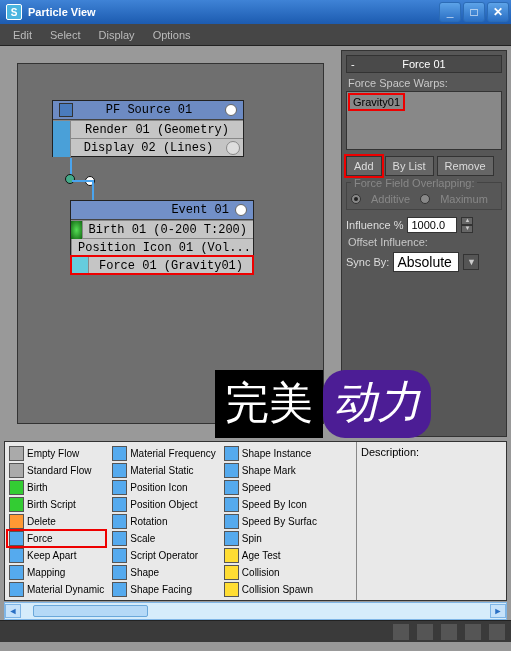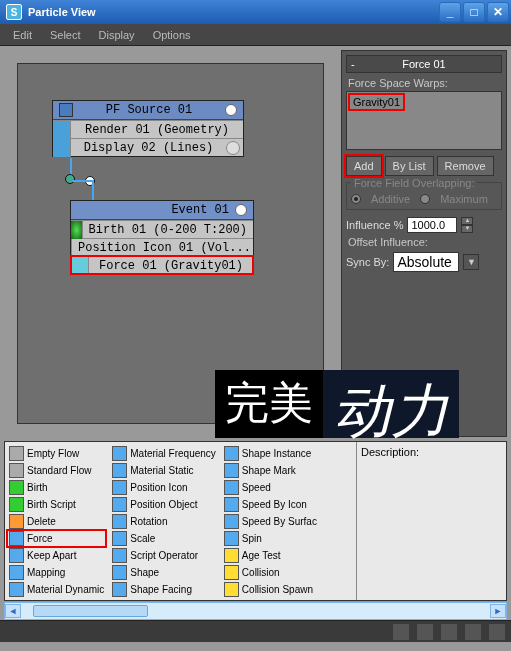--- a/index.html
+++ b/index.html
@@ -76,21 +76,21 @@
 .hscroll .thumb { position: absolute; left: 28px; width: 115px; height: 12px; background: #b5d9f7; border: 1px solid #6aa8db; border-radius: 2px; }
 .hscroll .arrow { width: 16px; height: 14px; background: #c6e2fa; border: 1px solid #7fb5e6; font-size: 9px; display:flex; align-items:center; justify-content:center; color:#2a6fc4; }
 .hscroll .arrow.right { margin-left:auto; }
 
 .statusbar { height: 22px; background: #3a3a3a; border-top: 1px solid #222; display: flex; align-items: center; justify-content: flex-end; padding-right: 6px; gap: 8px; }
 .status-icon { width: 16px; height: 16px; border: 1px solid #555; background: #555; }
 
 
 .watermark { position: absolute; top: 370px; left: 215px; width: 296px; height: 68px; display: flex; z-index: 100; }
 .wm-left { background: #000; color: #fff; font-size: 44px; font-family: "SimHei","MS Gothic",sans-serif; padding: 4px 10px; line-height: 1.3; }
-.wm-right { background: #0f172a; color: #fff; font-size: 58px; font-family: "SimHei","KaiTi",serif; font-style: italic; padding: 4px 10px; line-height: 1.3; }
+.wm-right { background: #4c1d95; color: #fff; font-size: 44px; font-family: "SimHei","KaiTi",serif; font-style: italic; padding: 4px 10px; line-height: 1.3; border-radius: 22px; }
 </style>
 </head>
 <body>
 
 <div class="titlebar">
   <div class="app-icon">S</div>
   <div class="title">Particle View</div>
   <div class="win-btn">_</div>
   <div class="win-btn">□</div>
   <div class="win-btn close">✕</div>

